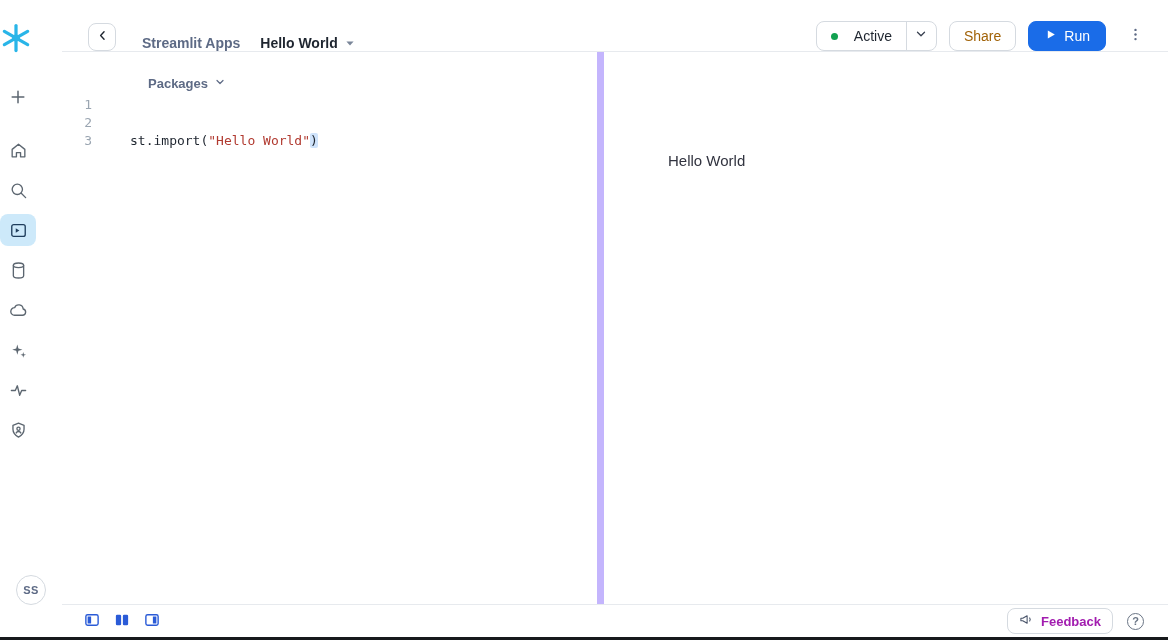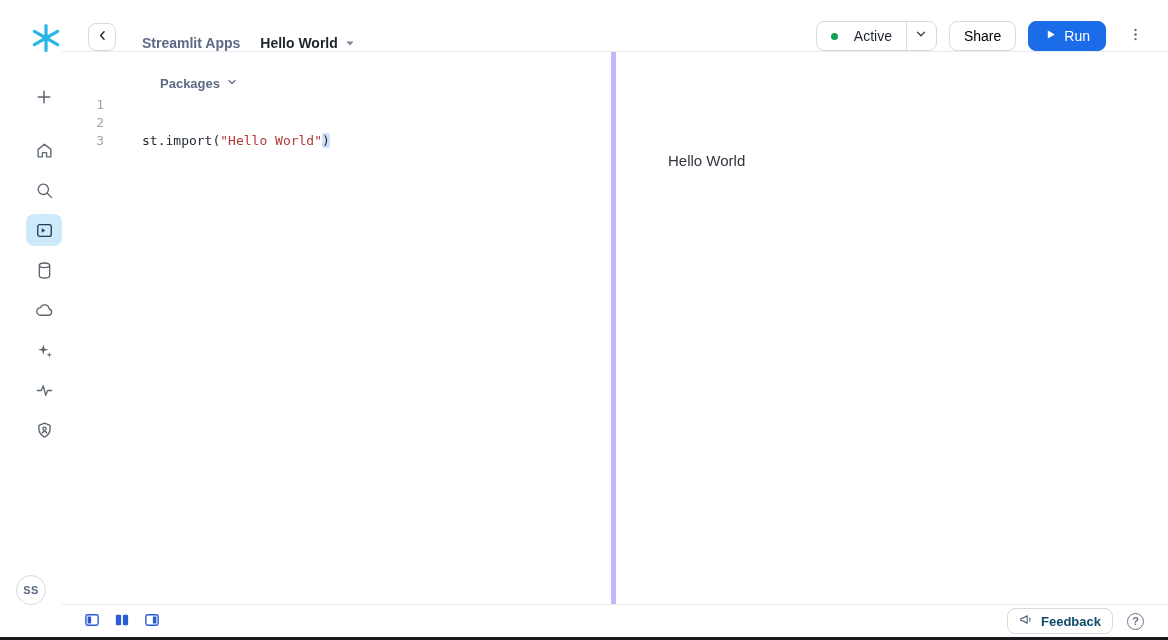--- a/index.html
+++ b/index.html
@@ -3,21 +3,21 @@
 <meta charset="utf-8">
 <style>
   * { margin:0; padding:0; box-sizing:border-box; }
   html,body { background:#e9e9e9; }
   .app {
     position:relative; width:1168px; height:640px; background:#ffffff;
     font-family:"Liberation Sans", sans-serif; color:#1e252f; overflow:hidden;
   }
 
   
-  .sidebar { position:absolute; left:0; top:0; width:62px; height:640px; background:#ffffff; display:flex; flex-direction:column; align-items:flex-end; }
+  .sidebar { position:absolute; left:0; top:0; width:62px; height:640px; background:#ffffff; display:flex; flex-direction:column; align-items:flex-start; }
   .logo { margin-top:24px; width:32px; height:32px; display:flex; align-items:center; justify-content:center; cursor:pointer; }
   .side-nav { margin-top:25px; display:flex; flex-direction:column; align-items:center; gap:8px; }
   .side-item { width:36px; height:32px; border-radius:8px; display:flex; align-items:center; justify-content:center; color:#5c6670; cursor:pointer; }
   .side-item svg { display:block; }
   .side-item.is-active { background:#cde9fa; color:#1f3d5c; }
   .side-item.gap-after { margin-bottom:13px; }
   .avatar { position:absolute; bottom:35px; left:16px; width:30px; height:30px; border-radius:50%; border:1px solid #d5dae0; background:#fff; display:flex; align-items:center; justify-content:center; font-size:11px; font-weight:bold; color:#5d6a85; letter-spacing:.3px; cursor:pointer; }
 
   
   .topbar { position:absolute; left:62px; right:0; top:0; height:52px; background:#fff; border-bottom:1px solid #e7eaee; display:flex; align-items:flex-end; padding:0 20px 0 26px; }
@@ -26,46 +26,46 @@
   .doc-title { margin-left:20px; display:flex; align-items:center; gap:7px; cursor:pointer; }
   .doc-title .t { font-size:14px; font-weight:bold; color:#1e252f; }
   .caret { color:#7a8699; display:flex; }
 
   .topbar-right { margin-left:auto; display:flex; align-items:center; gap:12px; }
   .status-group { display:flex; align-items:stretch; height:30px; border:1px solid #d5dae0; border-radius:8px; background:#fff; overflow:hidden; }
   .status-main { display:flex; align-items:center; gap:16px; padding:0 14px; cursor:pointer; }
   .dot { width:7px; height:7px; border-radius:50%; background:var(--green,#12a150); }
   .status-label { font-size:14px; color:#1e252f; }
   .status-chevron { width:30px; display:flex; align-items:center; justify-content:center; border-left:1px solid #d5dae0; color:#394150; cursor:pointer; }
-  .btn { height:30px; border:1px solid #d5dae0; border-radius:8px; background:#fff; display:flex; align-items:center; justify-content:center; padding:0 14px; font-size:14px; color:#000000; cursor:pointer; font-family:"Liberation Sans", sans-serif; }
+  .btn { height:30px; border:1px solid #d5dae0; border-radius:8px; background:#fff; display:flex; align-items:center; justify-content:center; padding:0 14px; font-size:14px; color:#a16207; cursor:pointer; font-family:"Liberation Sans", sans-serif; }
   .btn-run { background:var(--accent,#1a6ce8); border-color:var(--accent,#1a6ce8); color:#fff; gap:7px; padding:0 15px; }
   .kebab { width:26px; height:28px; border:none; background:transparent; display:flex; align-items:center; justify-content:center; color:#5d6a85; cursor:pointer; margin-left:4px; }
 
   
-  .editor-pane { position:absolute; left:62px; top:52px; width:554px; bottom:36px; background:#fff; border-right:5px solid #c4b5fd; }
+  .editor-pane { position:absolute; left:50px; top:52px; width:554px; bottom:36px; background:#fff; border-right:7px solid #c4b5fd; }
   .editor-toolbar { padding:24px 0 0 98px; height:44px; display:flex; align-items:flex-start; }
   .packages { display:flex; align-items:center; gap:6px; font-size:13px; color:#5d6a85; font-weight:bold; cursor:pointer; }
   .code-wrap { margin-top:0; font-family:"DejaVu Sans Mono", monospace; font-size:13px; line-height:18px; cursor:text; }
   .code-line { display:flex; min-height:18px; }
   .code-line .ln { width:42px; text-align:right; color:#9aa5b1; flex:0 0 42px; user-select:none; }
   .code-line .cd { padding-left:38px; white-space:pre; color:var(--plain,#1e252f); }
   .cd .kw { color:var(--kw,#b5309a); }
   .cd .str { color:var(--str,#b13a30); }
   .cd .pl { color:var(--plain,#1e252f); }
   .cd .hl { background:var(--hl,#cfe3fb); border-radius:2px; }
 
   .preview-pane { position:absolute; left:617px; top:52px; right:0; bottom:36px; background:#fff; }
   .preview-output { position:absolute; left:51px; top:100px; font-size:15px; color:#31333f; }
 
   
   .statusbar { position:absolute; left:62px; right:0; bottom:3px; height:33px; background:#fff; border-top:1px solid #e7eaee; display:flex; align-items:center; padding:0 24px 0 22px; }
   .layout-btns { display:flex; align-items:center; gap:14px; }
   .layout-btn { width:16px; height:16px; display:flex; align-items:center; justify-content:center; background:none; border:none; color:#2a5bd7; cursor:pointer; }
   .statusbar-right { margin-left:auto; display:flex; align-items:center; gap:14px; }
-  .feedback-btn { height:26px; border:1px solid #d5dae0; border-radius:8px; background:#fff; display:flex; align-items:center; gap:7px; padding:0 11px; font-size:13px; font-weight:bold; color:#0c4a6e; cursor:pointer; font-family:"Liberation Sans", sans-serif; }
+  .feedback-btn { height:26px; border:1px solid #d5dae0; border-radius:8px; background:#fff; display:flex; align-items:center; gap:7px; padding:0 11px; font-size:13px; font-weight:bold; color:#a21caf; cursor:pointer; font-family:"Liberation Sans", sans-serif; }
   .help-btn { width:17px; height:17px; border-radius:50%; border:1.4px solid #6a7585; color:#6a7585; font-size:11px; font-weight:bold; display:flex; align-items:center; justify-content:center; background:#fff; cursor:pointer; }
   .screen-edge { position:absolute; left:0; right:0; bottom:0; height:3px; background:#17191c; }
 </style>
 </head>
 <body>
 
 <div class="app" style="--accent: #1a6ce8; --green: #12a150; --kw: #b5309a; --str: #b13a30; --plain: #1e252f; --hl: #cfe3fb;">
 
   <aside class="sidebar">
     <div class="logo">

